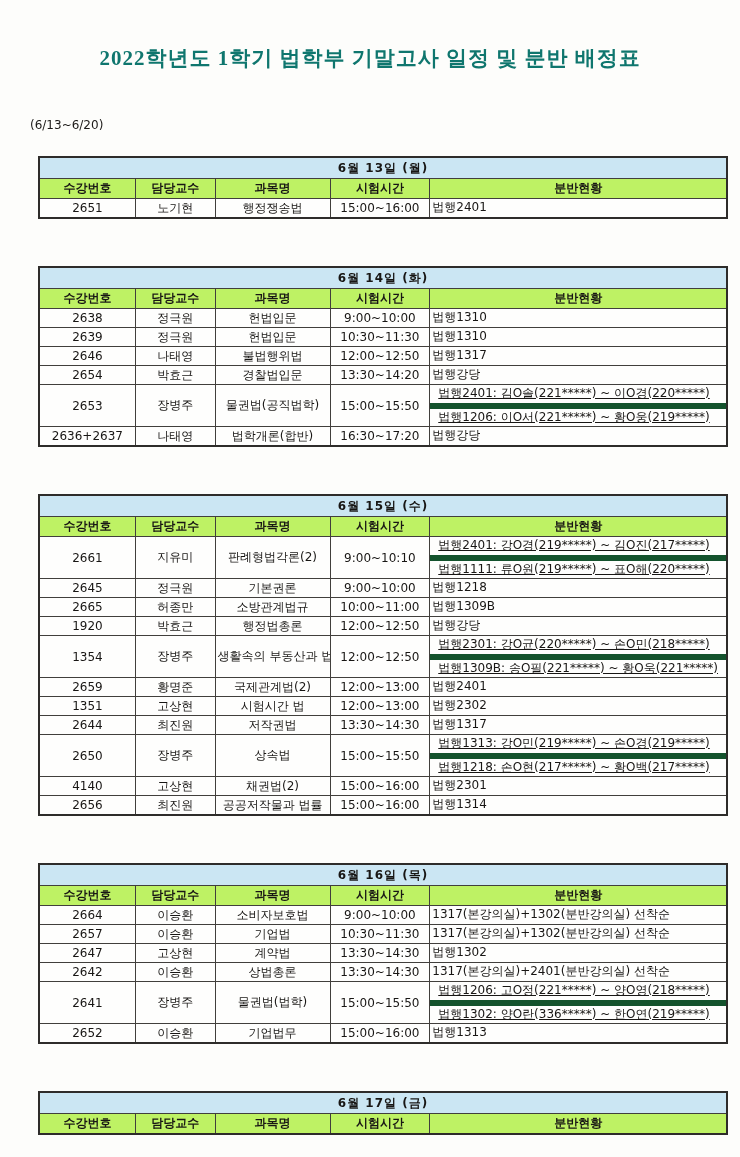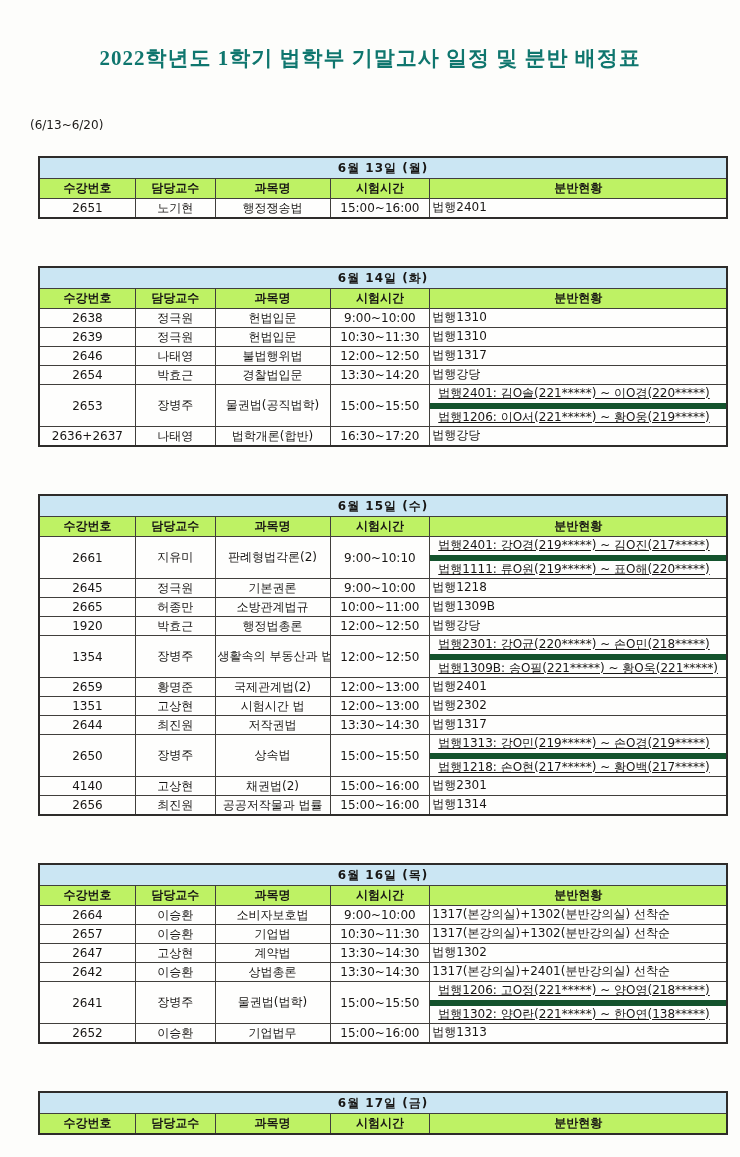--- a/index.html
+++ b/index.html
@@ -368,21 +368,21 @@
                 <div class="sec-line">1317(본강의실)+2401(분반강의실) 선착순</div>
               </td>
             </tr>
             <tr>
               <td class="cell c-code">2641</td>
               <td class="cell c-prof">장병주</td>
               <td class="cell c-subject">물권법(법학)</td>
               <td class="cell c-time">15:00~15:50</td>
               <td class="cell c-sections multi">
                 <div class="sec-line">법행1206: 고O정(221*****) ~ 양O영(218*****)</div>
-                <div class="sec-line">법행1302: 양O란(221*****) ~ 한O연(138*****)</div>
+                <div class="sec-line">법행1302: 양O란(336*****) ~ 한O연(219*****)</div>
               </td>
             </tr>
             <tr>
               <td class="cell c-code">2652</td>
               <td class="cell c-prof">이승환</td>
               <td class="cell c-subject">기업법무</td>
               <td class="cell c-time">15:00~16:00</td>
               <td class="cell c-sections">
                 <div class="sec-line">법행1313</div>
               </td>

